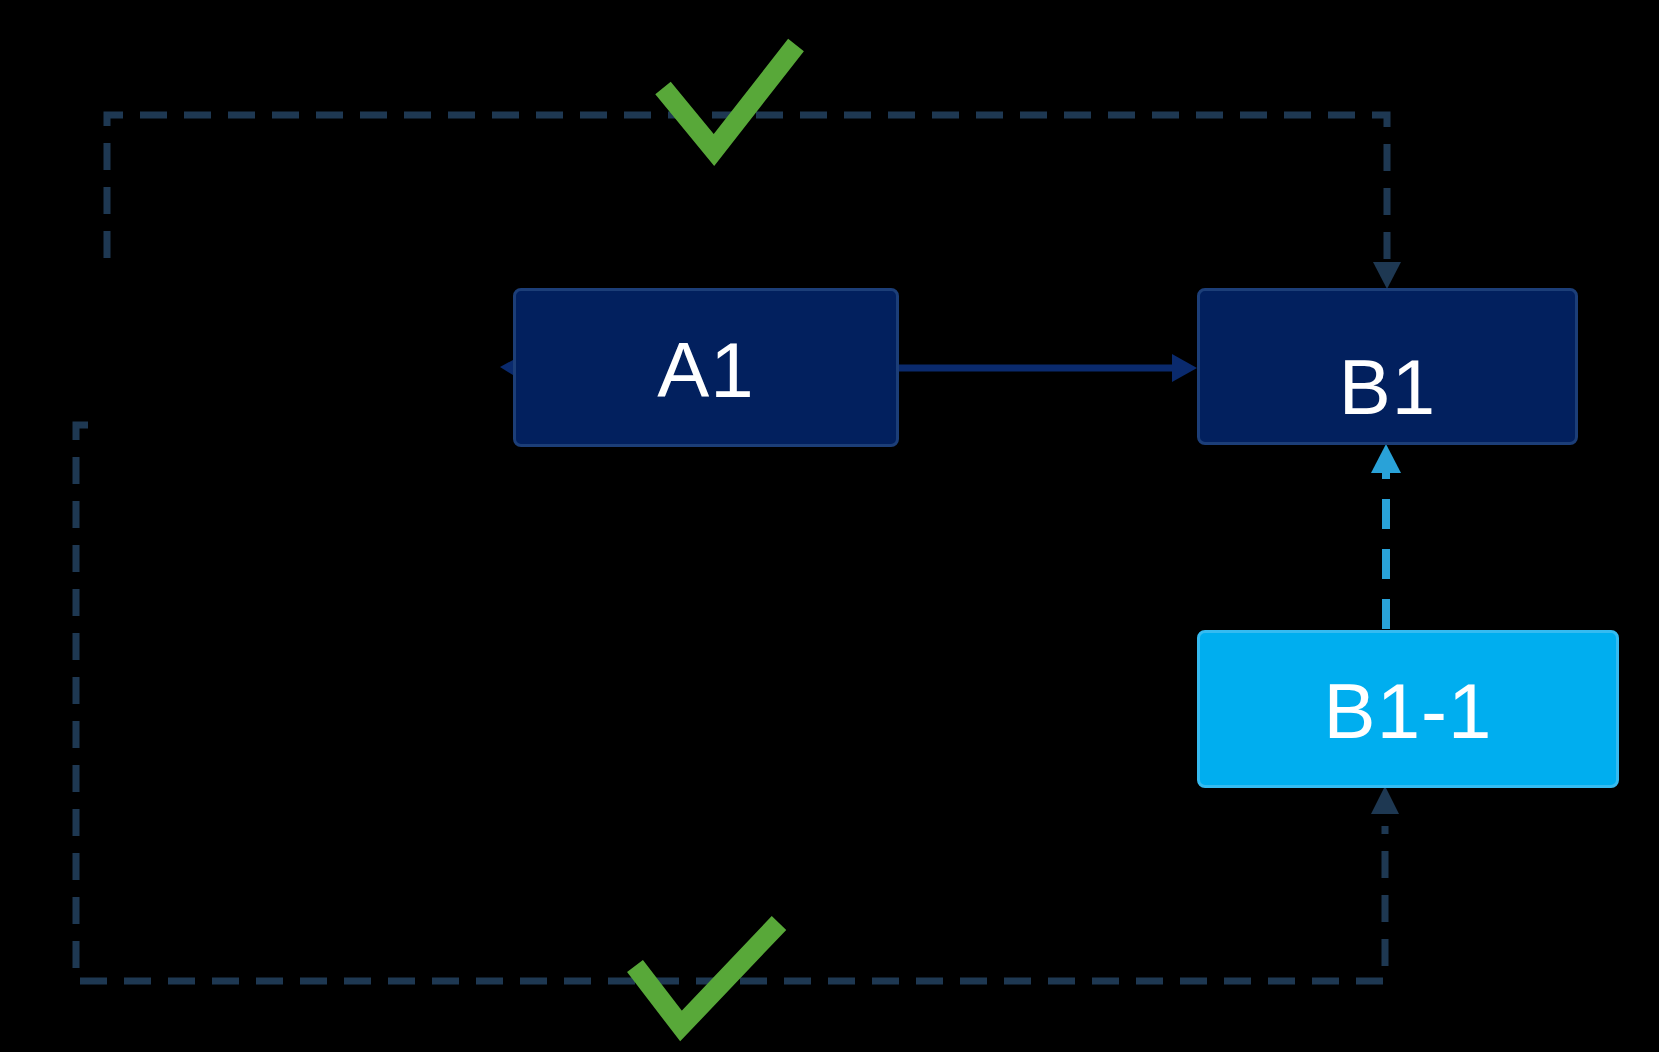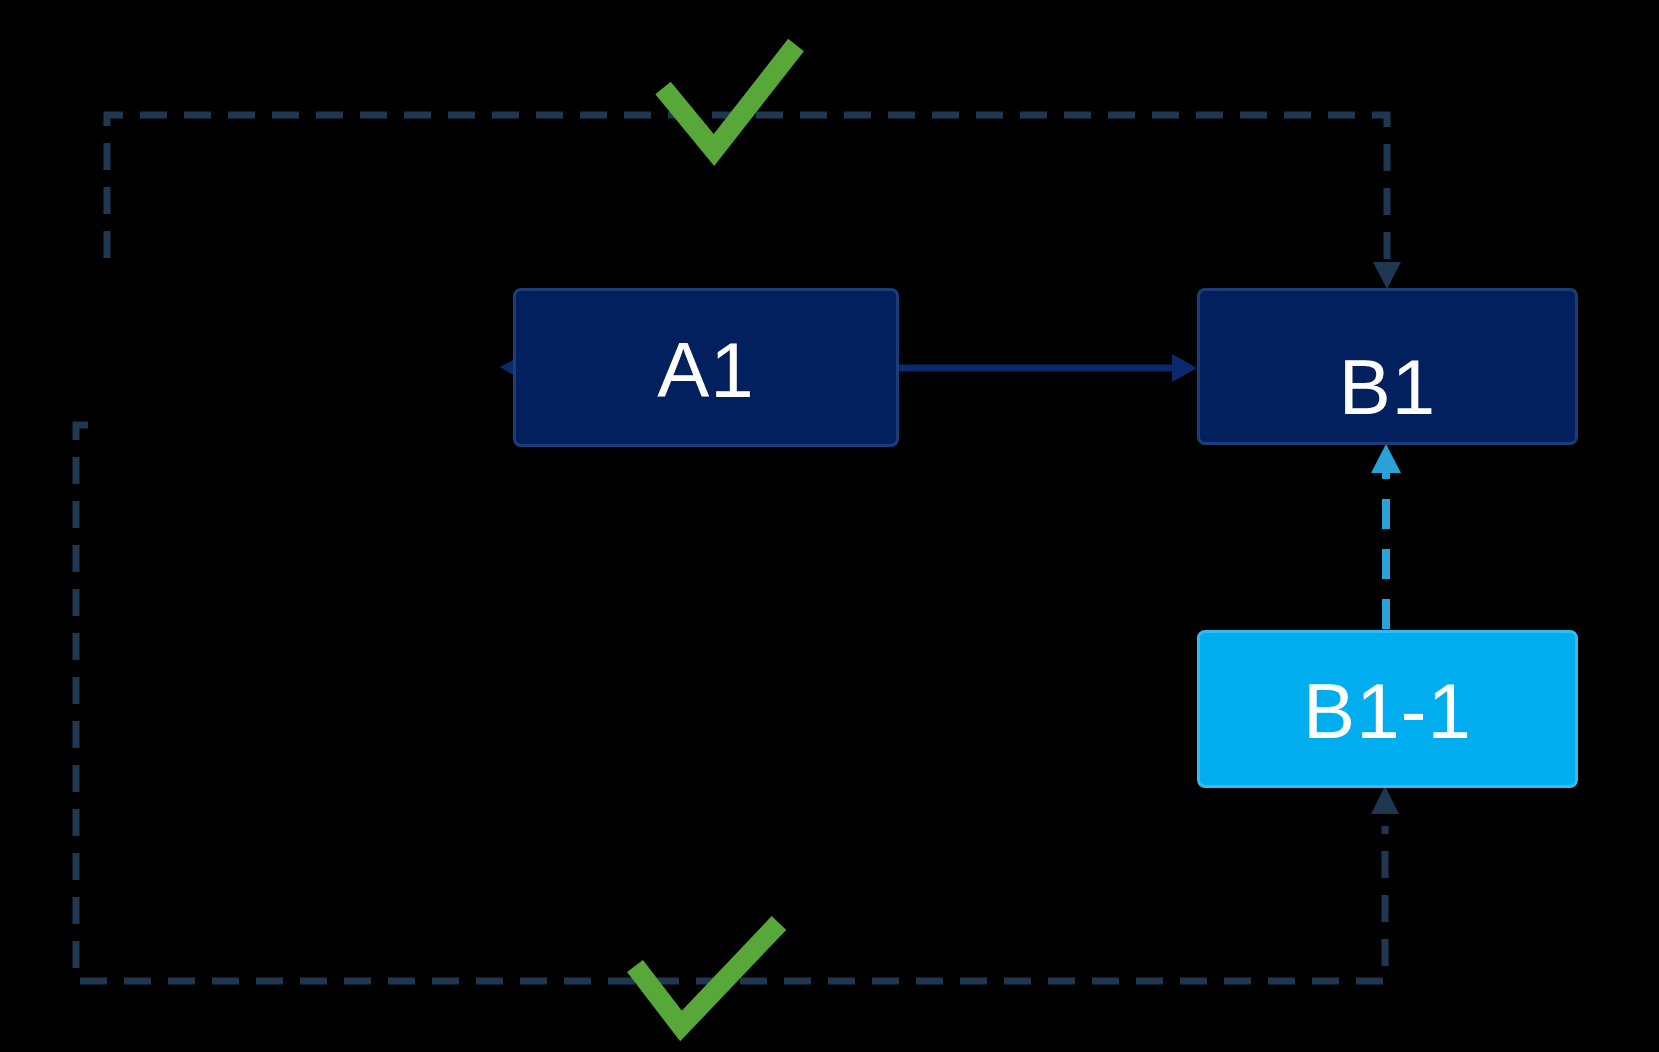--- a/index.html
+++ b/index.html
@@ -68,17 +68,17 @@
   </svg>
 
   <div class="node navy" style="left: 513px; top: 288px; width: 386px; height: 159px; background-color: rgb(2, 32, 94);">
     <span class="node-label" style="color: rgb(255, 255, 255);">A1</span>
   </div>
 
   <div class="node navy" style="left: 1197px; top: 288px; width: 381px; height: 157px; background-color: rgb(2, 32, 94);">
     <span class="node-label" style="color: rgb(255, 255, 255); margin-top: 36px;">B1</span>
   </div>
 
-  <div class="node cyan" style="left: 1197px; top: 630px; width: 381px; height: 158px; background-color: rgb(0, 174, 239);">
+  <div class="node cyan" style="left: 1197px; top: 630px; width: 422px; height: 158px; background-color: rgb(0, 174, 239);">
     <span class="node-label" style="color: rgb(255, 255, 255);">B1-1</span>
   </div>
 
 </div>
 
 </body></html>

